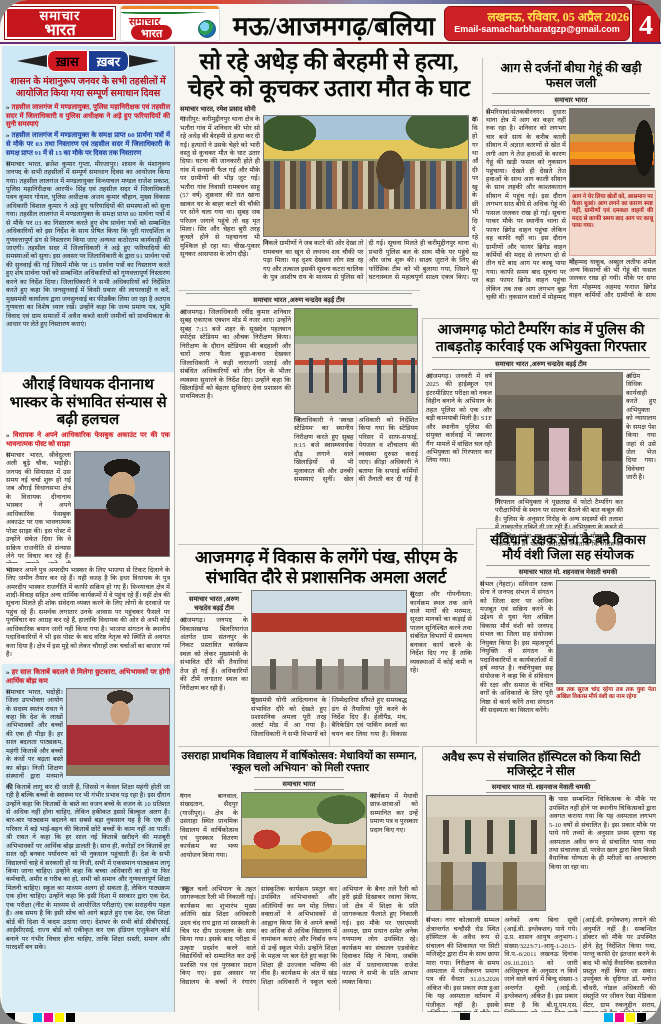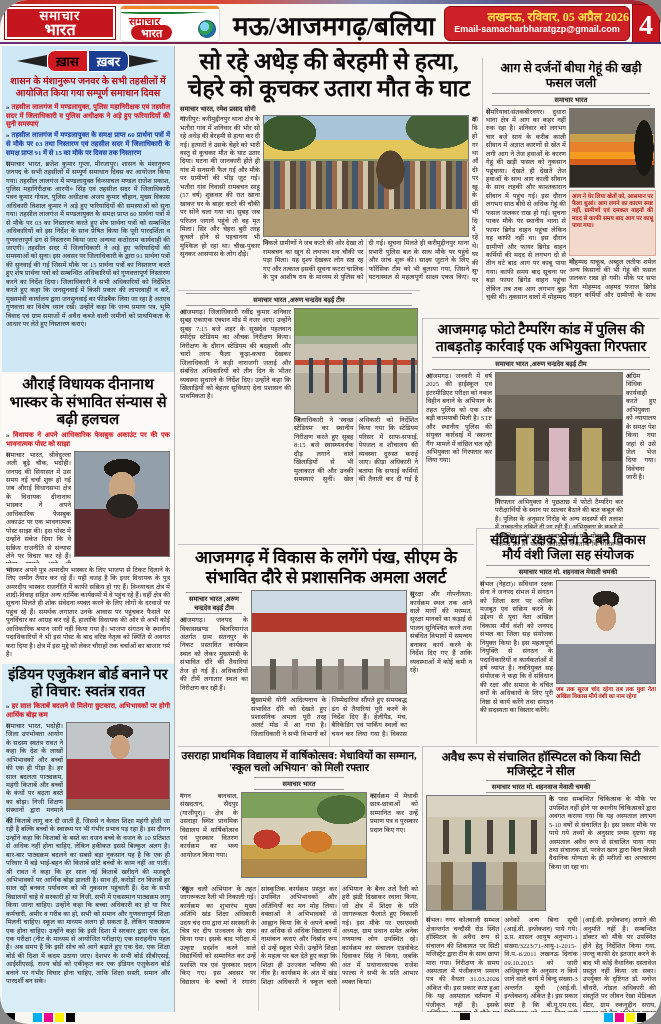--- a/index.html
+++ b/index.html
@@ -187,21 +187,20 @@
       <div class="headline" style="font-size:15px">औराई विधायक दीनानाथ भास्कर के संभावित संन्यास से बढ़ी हलचल</div>
       <div class="bullet red"><span class="mark">» </span><span>विधायक ने अपने आधिकारिक फेसबुक अकाउंट पर की एक भावनात्मक पोस्ट को साझा</span></div>
       <div class="flexrow" style="margin-top:2px">
         <div class="body-txt" style="height:112px">समाचार भारत, श्रीवेदुल्ला अली बूढ़े चौक, भदोही। जनपद की सियासत में उस समय नई चर्चा शुरू हो गई जब औराई विधानसभा क्षेत्र के विधायक दीनानाथ भास्कर ने अपने आधिकारिक फेसबुक अकाउंट पर एक भावनात्मक पोस्ट साझा की। इस पोस्ट में उन्होंने संकेत दिया कि वे सक्रिय राजनीति से संन्यास लेने पर विचार कर रहे हैं। पोस्ट सामने आते ही समर्थकों और राजनीतिक गलियारों में हलचल बढ़ गई। चर्चा है कि</div>
         <div class="photo ph-mla"></div>
       </div>
       <div class="body-txt" style="height:128px;margin-top:3px">भास्कर अपने पुत्र अमरदीप भास्कर के लिए भाजपा से टिकट दिलाने के लिए जमीन तैयार कर रहे हैं। यही वजह है कि इधर विधायक के पुत्र अमरदीप भास्कर राजनीति में काफी सक्रिय हो गए हैं। विन्ध्याचल क्षेत्र में शादी-विवाह सहित अन्य धार्मिक कार्यक्रमों में वे पहुंच रहे हैं। वहीं क्षेत्र की सूचना मिलते ही शोक संवेदना व्यक्त करने के लिए लोगों के दरवाजे पर पहुंच रहे हैं। समर्थक लगातार उनके आवास पर पहुंचकर फैसले पर पुनर्विचार का आग्रह कर रहे हैं, हालांकि विधायक की ओर से अभी कोई आधिकारिक बयान जारी नहीं किया गया है। भाजपा संगठन के स्थानीय पदाधिकारियों ने भी इस पोस्ट के बाद वरिष्ठ नेतृत्व को स्थिति से अवगत करा दिया है। क्षेत्र में इस मुद्दे को लेकर चौराहों तक चर्चाओं का बाजार गर्म है।</div>
     </div>
 
     <div class="edu">
-      <div class="headline" style="font-size:14.5px">इंडियन एजुकेशन बोर्ड बनाने पर हो विचार: स्वतंत्र रावत</div>
       <div class="bullet red"><span class="mark">» </span><span>हर साल किताबें बदलने से मिलेगा छुटकारा, अभिभावकों पर होगी आर्थिक बोझ कम</span></div>
       <div class="flexrow" style="margin-top:2px">
         <div class="body-txt" style="height:92px">समाचार भारत, भदोही। जिला उपभोक्ता आयोग के सदस्य स्वतंत्र रावत ने कहा कि देश के लाखों अभिभावकों और बच्चों की एक ही पीड़ा है। हर साल बदलता पाठ्यक्रम, महंगी किताबें और बच्चों के कंधों पर बढ़ता बस्ते का बोझ। निजी शिक्षण संस्थानों द्वारा मनमाने तरीके से अलग-अलग प्रकाशकों</div>
         <div class="photo ph-redshirt"></div>
       </div>
       <div class="body-txt" style="height:178px;margin-top:3px">की किताबें लागू कर दी जाती हैं, जिससे न केवल शिक्षा महंगी होती जा रही है बल्कि बच्चों के स्वास्थ्य पर भी गंभीर प्रभाव पड़ रहा है। इस दौरान उन्होंने कहा कि किताबों के बस्ते का वजन बच्चे के वजन के 10 प्रतिशत से अधिक नहीं होना चाहिए, लेकिन हकीकत इससे बिल्कुल अलग है। बार-बार पाठ्यक्रम बदलने का सबसे बड़ा नुकसान यह है कि एक ही परिवार में बड़े भाई-बहन की किताबें छोटे बच्चों के काम नहीं आ पातीं। श्री रावत ने कहा कि हर साल नई किताबें खरीदने की मजबूरी अभिभावकों पर आर्थिक बोझ डालती है। साथ ही, करोड़ों टन किताबें हर साल रद्दी बनकर पर्यावरण को भी नुकसान पहुंचाती हैं। देश के सभी विद्यालयों चाहे वे सरकारी हों या निजी, सभी में एकसमान पाठ्यक्रम लागू किया जाना चाहिए। उन्होंने कहा कि बच्चा अधिकारी का हो या फिर कर्मचारी, अमीर व गरीब का हो, सभी को समान और गुणवत्तापूर्ण शिक्षा मिलनी चाहिए। स्कूल का माध्यम अलग हो सकता है, लेकिन पाठ्यक्रम एक होना चाहिए। उन्होंने कहा कि इसी दिशा में सरकार द्वारा एक देश, एक परीक्षा (नीट के माध्यम से आयोजित परीक्षाएं) एक सराहनीय पहल है। अब समय है कि इसी सोच को आगे बढ़ाते हुए एक देश, एक शिक्षा बोर्ड की दिशा में कदम उठाया जाए। देशभर के सभी बोर्ड सीबीएसई, आईसीएसई, राज्य बोर्ड को एकीकृत कर एक इंडियन एजुकेशन बोर्ड बनाने पर गंभीर विचार होना चाहिए, ताकि शिक्षा सस्ती, समान और पारदर्शी बन सके।</div>
     </div>
   </div>
 
   <div class="main">

